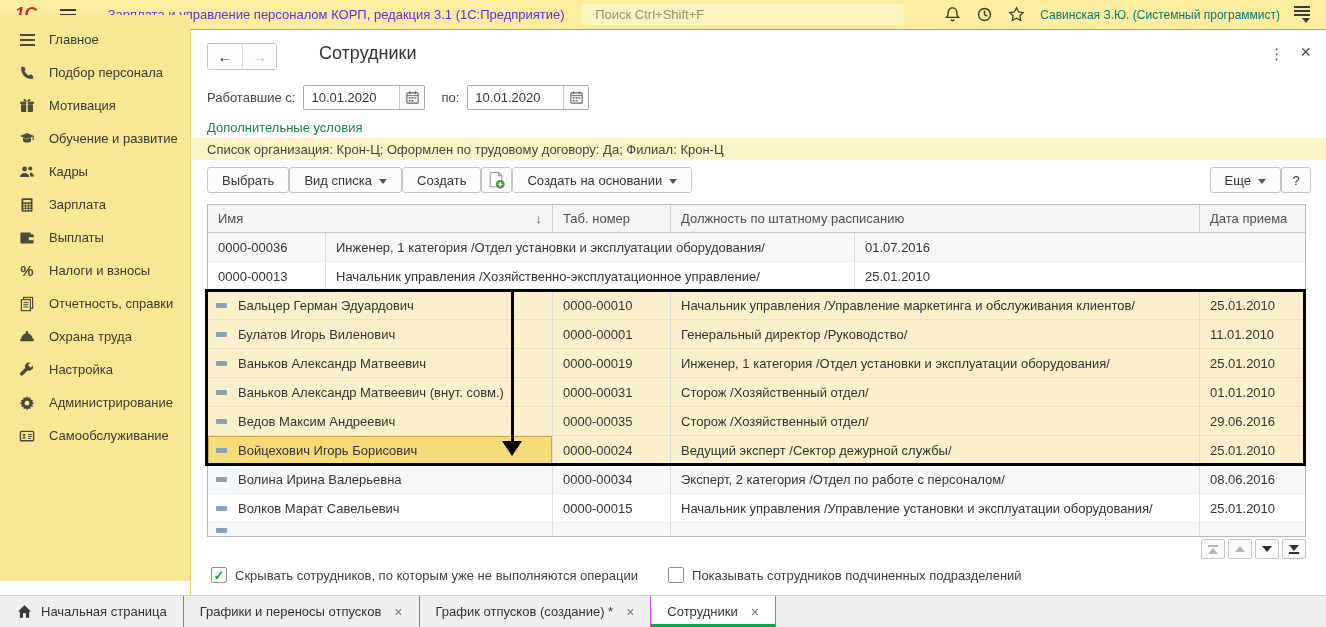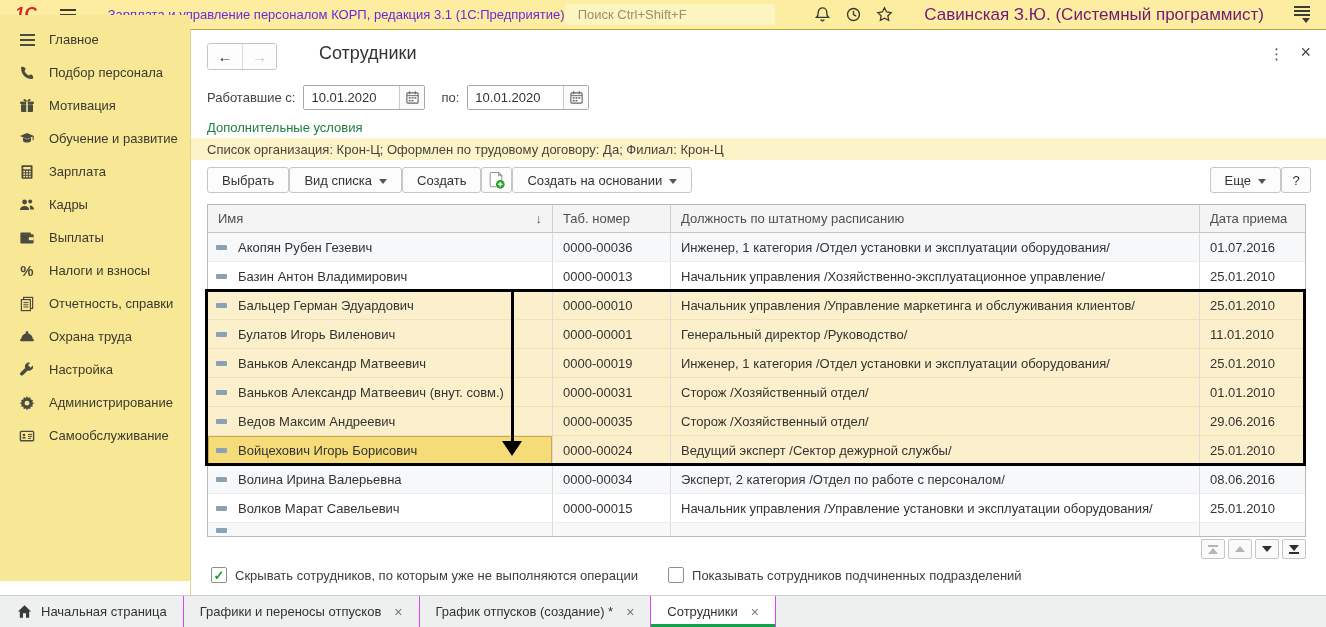--- a/index.html
+++ b/index.html
@@ -11,21 +11,21 @@
   #topbar{position:absolute;left:0;top:0;width:1326px;height:29px;background:#fcedA0;display:flex;align-items:center}
   .logo{margin-left:14px;font-weight:bold;font-style:italic;font-size:17px;color:#d8232a;line-height:1;border-bottom:2px solid #d8232a;padding:0 1px 1px 1px}
   .burger{margin-left:22px;display:flex;flex-direction:column;gap:3px;cursor:pointer}
   .burger i{display:block;width:16px;height:2px;background:#3c3c34}
   .app-title{margin-left:32px;font-size:13px;color:#6d28d9;white-space:nowrap}
   .search{margin-left:auto;margin-right:32px;width:322px;height:21px;background:#fdf5c0;border-radius:2px;display:flex;align-items:center;padding:0 7px;gap:6px}
   .search input{flex:1;border:none;background:transparent;outline:none;font-size:13px;color:#6b6654;font-family:"Liberation Sans",sans-serif}
   .search input::placeholder{color:#97916f}
   .tbicon{width:18px;height:18px;margin:0 7px;display:flex;align-items:center;justify-content:center;cursor:pointer}
   .tbicon svg{width:17px;height:17px}
-  .user{margin:0 24px;font-size:17px;color:#701a75;white-space:nowrap}
+  .user{margin:0 8px;font-size:12px;color:#0f766e;white-space:nowrap}
   .service{margin:0 16px 0 6px;display:flex;flex-direction:column;align-items:center;gap:2px;cursor:pointer}
   .service i{display:block;width:16px;height:2px;background:#3c3c34}
   .service .crt{width:0;height:0;border-left:4px solid transparent;border-right:4px solid transparent;border-top:5px solid #3c3c34;align-self:flex-end}
 
   
   #sidebar{position:absolute;left:0;top:15px;width:190px;height:566px;background:#f8e795;padding-top:8px}
   .side-item{display:flex;align-items:center;gap:13px;padding:8px 0 8px 18px;cursor:pointer;font-size:13px;color:#3a3a30}
   .side-icon{width:18px;height:17px;display:inline-flex;align-items:center;justify-content:center;color:#4b4b3f;flex:0 0 auto}
   .side-icon svg{width:16px;height:16px}
   .side-icon .bars{display:flex;flex-direction:column;gap:3px}
@@ -196,49 +196,49 @@
             <path d="M8 2l7 3-7 3-7-3z"></path>
             <path d="M4 6.6v3.1c0 1 1.8 1.9 4 1.9s4-.9 4-1.9V6.6L8 8.4z"></path>
             <rect x="13.6" y="5" width="1.1" height="4.2"></rect>
           </svg>
         </span>
         <span>Обучение и развитие</span>
       </div>
 
       <div class="side-item">
         <span class="side-icon">
+          <svg viewBox="0 0 16 16" fill="#4b4b3f">
+            <circle cx="5.6" cy="5" r="2.4"></circle>
+            <path d="M1 13c0-2.6 2.1-4.1 4.6-4.1S10.2 10.4 10.2 13z"></path>
+            <circle cx="11.2" cy="4.4" r="2"></circle>
+            <path d="M10.8 8.6c2.3.2 4.2 1.6 4.2 3.8h-3.9c0-1.5-.1-2.8-.3-3.8z"></path>
+          </svg>
+        </span>
+        <span>Кадры</span>
+      </div>
+
+      <div class="side-item">
+        <span class="side-icon">
           <svg viewBox="0 0 16 16">
             <rect x="2.5" y="1.2" width="11" height="13.6" rx="1" fill="#4b4b3f"></rect>
             <rect x="4.3" y="3" width="7.4" height="2.3" fill="#f8e795"></rect>
             <g fill="#f8e795">
               <rect x="4.3" y="6.8" width="1.8" height="1.5"></rect>
               <rect x="7.1" y="6.8" width="1.8" height="1.5"></rect>
               <rect x="9.9" y="6.8" width="1.8" height="1.5"></rect>
               <rect x="4.3" y="9.3" width="1.8" height="1.5"></rect>
               <rect x="7.1" y="9.3" width="1.8" height="1.5"></rect>
               <rect x="9.9" y="9.3" width="1.8" height="1.5"></rect>
               <rect x="4.3" y="11.8" width="1.8" height="1.5"></rect>
               <rect x="7.1" y="11.8" width="1.8" height="1.5"></rect>
               <rect x="9.9" y="11.8" width="1.8" height="1.5"></rect>
             </g>
           </svg>
         </span>
         <span>Зарплата</span>
-      </div>
-
-      <div class="side-item">
-        <span class="side-icon">
-          <svg viewBox="0 0 16 16" fill="#4b4b3f">
-            <circle cx="5.6" cy="5" r="2.4"></circle>
-            <path d="M1 13c0-2.6 2.1-4.1 4.6-4.1S10.2 10.4 10.2 13z"></path>
-            <circle cx="11.2" cy="4.4" r="2"></circle>
-            <path d="M10.8 8.6c2.3.2 4.2 1.6 4.2 3.8h-3.9c0-1.5-.1-2.8-.3-3.8z"></path>
-          </svg>
-        </span>
-        <span>Кадры</span>
       </div>
 
       <div class="side-item">
         <span class="side-icon">
           <svg viewBox="0 0 16 16" fill="#4b4b3f">
             <rect x="1.4" y="2.6" width="10.4" height="2.2" rx="0.6"></rect>
             <rect x="1.4" y="4.2" width="13.2" height="9.2" rx="1"></rect>
             <rect x="9.8" y="7.2" width="4.8" height="3" fill="#f8e795"></rect>
           </svg>
         </span>
@@ -396,34 +396,26 @@
           <span>Имя</span>
           <span class="sort">↓</span>
         </span>
         <span class="th c2">Таб. номер</span>
         <span class="th c3">Должность по штатному расписанию</span>
         <span class="th c4">Дата приема</span>
       </div>
       <div class="tbody">
 
           <div class="trow">
-            <span class="cell c1">
-              <span class="mk"></span>
-              <span>Акопян Рубен Гезевич</span>
-            </span>
             <span class="cell c2">0000-00036</span>
             <span class="cell c3">Инженер, 1 категория /Отдел установки и эксплуатации оборудования/</span>
             <span class="cell c4">01.07.2016</span>
           </div>
 
           <div class="trow">
-            <span class="cell c1">
-              <span class="mk"></span>
-              <span>Базин Антон Владимирович</span>
-            </span>
             <span class="cell c2">0000-00013</span>
             <span class="cell c3">Начальник управления /Хозяйственно-эксплуатационное управление/</span>
             <span class="cell c4">25.01.2010</span>
           </div>
 
           <div class="trow hl">
             <span class="cell c1">
               <span class="mk"></span>
               <span>Бальцер Герман Эдуардович</span>
             </span>

